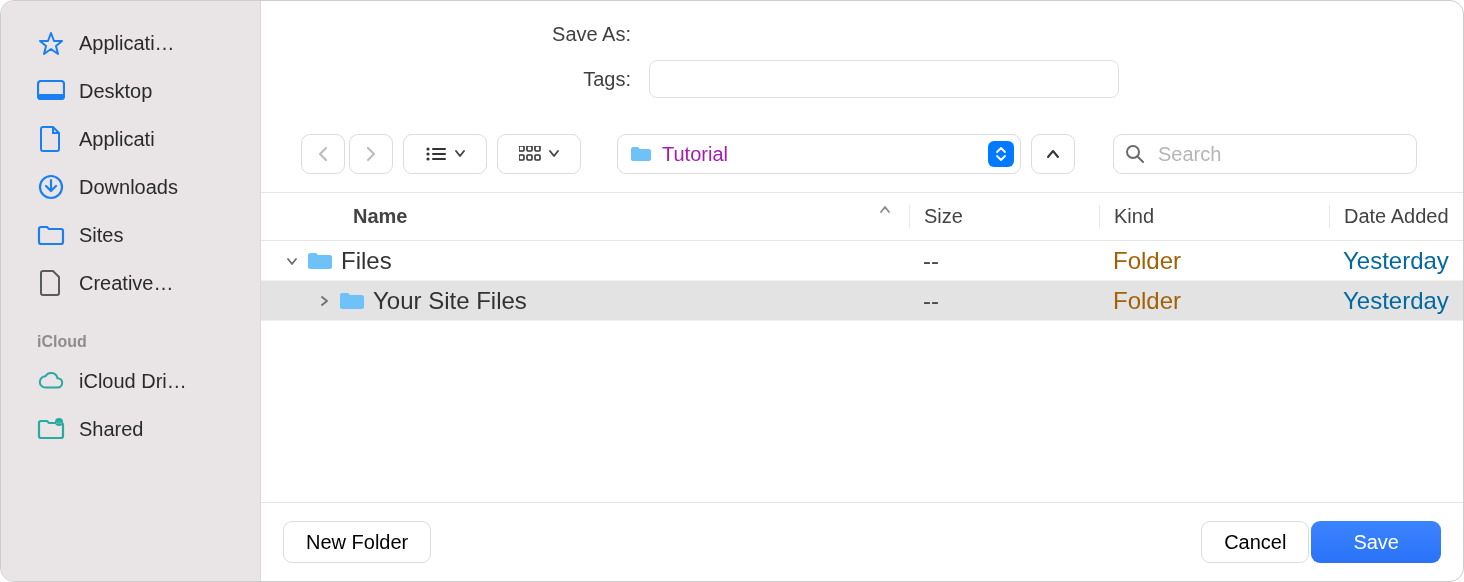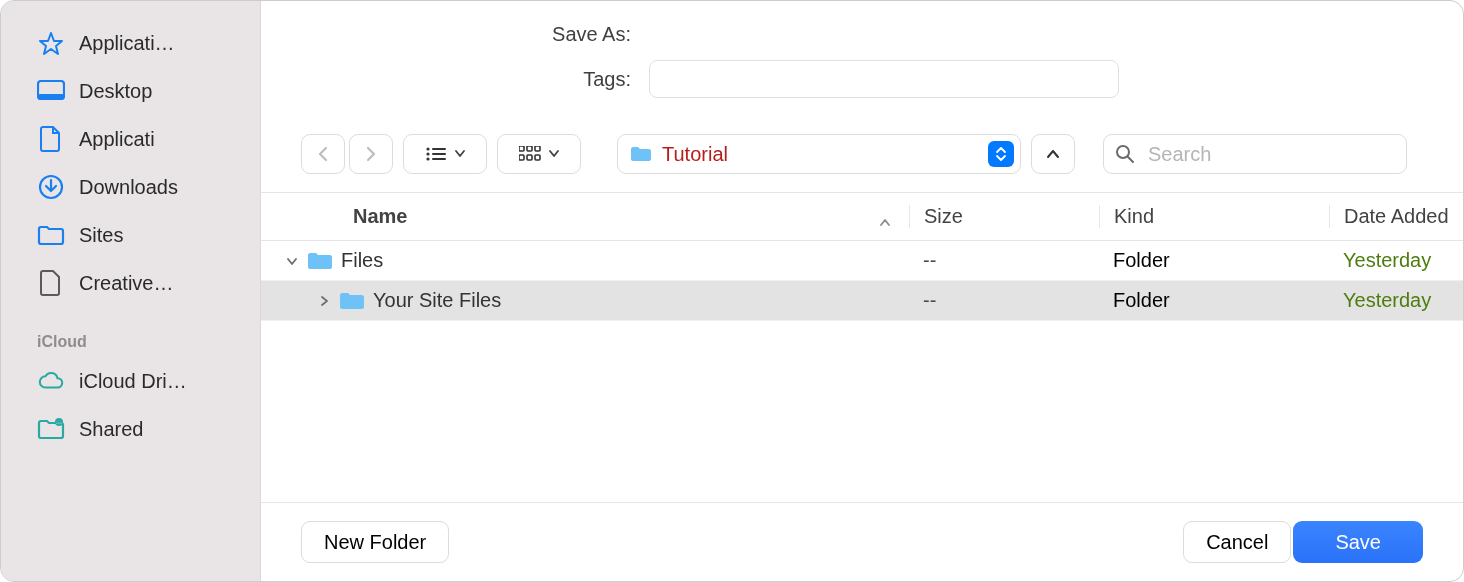--- a/index.html
+++ b/index.html
@@ -115,36 +115,36 @@
   display: flex;
   align-items: center;
   gap: 10px;
   border: 1px solid #dcdcdc;
   background: #fff;
   border-radius: 9px;
   padding: 0 6px 0 12px;
   width: 404px;
 }
 .location-btn .foldericon { width:22px; height:18px; }
-.location-btn .loc-label { font-size: 20px; color:#b91c1c; flex:1; }
+.location-btn .loc-label { font-size: 20px; color:#a21caf; flex:1; }
 .location-btn .updown {
   width: 26px; height: 26px; border-radius: 6px;
   background: #027aff;
   display:flex; flex-direction:column; align-items:center; justify-content:center;
   color:#fff; font-size:8px; line-height:8px; gap:1px;
 }
 .expand-btn {
   width: 44px; height: 40px;
   border: 1px solid #dcdcdc; background:#fff; border-radius:9px;
   display:flex; align-items:center; justify-content:center;
 }
 .search-wrap {
   flex: 1;
   position: relative;
-  margin-left: 18px;
+  margin-left: 28px;
 }
 .search-input {
   width: 304px;
   height: 40px;
   border: 1px solid #dcdcdc;
   border-radius: 9px;
   padding: 0 12px 0 44px;
   font-size: 20px;
   color: #333;
 }
@@ -156,45 +156,45 @@
 
 .list-header {
   display: grid;
   grid-template-columns: 1fr 190px 230px 134px;
   padding: 12px 0 12px 92px;
   font-size: 20px;
   color: #434343;
   border-top: 1px solid #e5e5e5;
   border-bottom: 1px solid #e5e5e5;
 }
-.list-header .col { display:flex; align-items:flex-end; gap:20px; border-left:1px solid #e7e7e7; padding-left:14px; }
+.list-header .col { display:flex; align-items:flex-start; gap:20px; border-left:1px solid #e7e7e7; padding-left:14px; }
 .list-header .col.first { border-left:none; padding-left:0; font-weight:600; }
 .list-header .sort-chev { margin-left:auto; margin-right:18px; color:#8a8a8a; font-size:14px;}
 .file-rows { flex:1; overflow:auto; }
 .file-row {
   display: grid;
   grid-template-columns: 1fr 190px 230px 134px;
   align-items: center;
-  font-size: 20px;
+  font-size: 24px;
   color: #333;
   height: 40px;
   border-bottom: 1px solid #f0f0f0;
 }
 .file-row .name-cell { display:flex; align-items:center; gap:8px; padding-left:24px; }
 .file-row.depth-1 .name-cell { padding-left:56px;text-align:right; }
 .file-row.selected { background:#e3e3e3; }
 .disclosure { width:14px; display:inline-flex; justify-content:center; color:#6e6e6e; font-size:12px;}
 .folder-icon { width:26px; height:20px; }
 .file-row .size-cell { color:#4a4a4a; padding-left:14px; }
-.file-row .kind-cell { color:#000000; padding-left:14px; }
-.file-row .date-cell { color:#4d7c0f; padding-left:14px; white-space:nowrap; overflow:hidden; }
+.file-row .kind-cell { color:#a16207; padding-left:14px; }
+.file-row .date-cell { color:#0369a1; padding-left:14px; white-space:nowrap; overflow:hidden; }
 
 .footer {
   border-top: 1px solid #e5e5e5;
-  padding: 18px 40px;
+  padding: 18px 22px;
   display:flex;
   align-items:center;
 }
 .footer-btn {
   height: 42px;
   border: 1px solid #dcdcdc;
   background: #fff;
   border-radius: 9px;
   font-size: 20px;
   padding: 0 22px;

